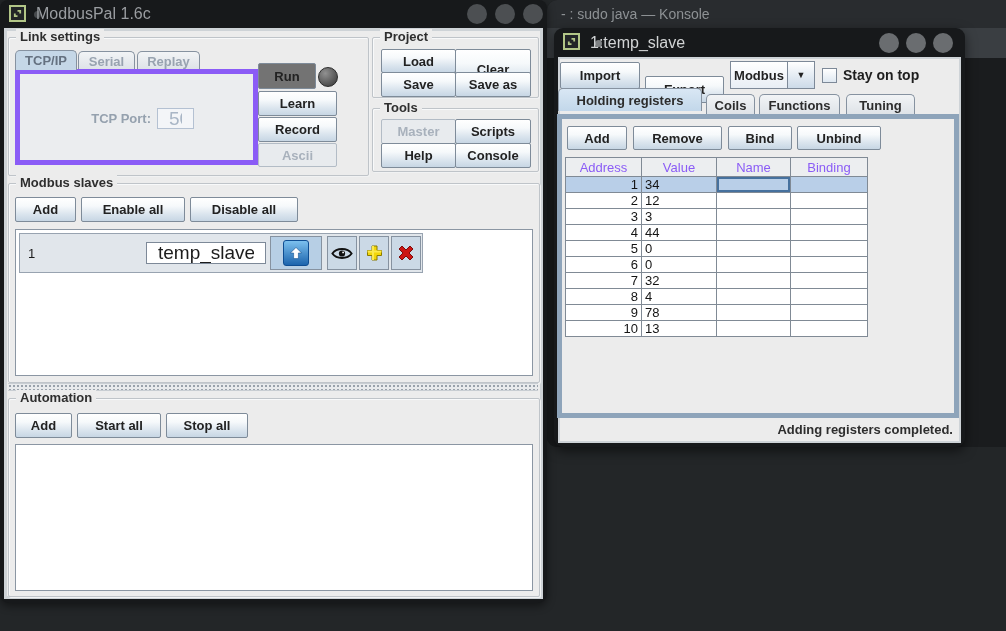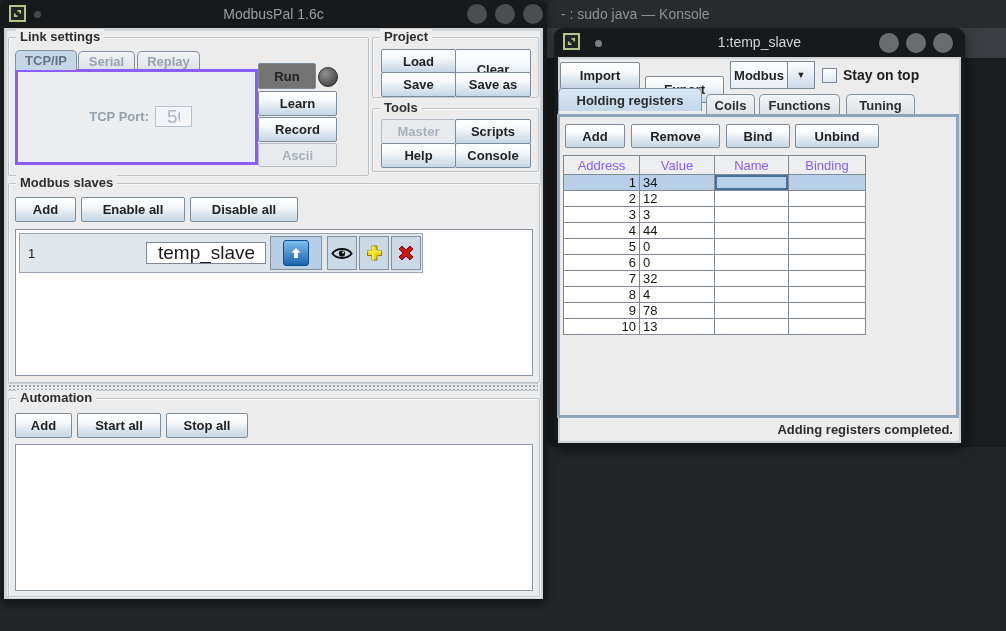--- a/index.html
+++ b/index.html
@@ -10,21 +10,21 @@
   }
   
   .win { position:absolute; background:#17191b; }
   .titlebar { position:absolute; left:0; right:0; top:0; }
   .win-icon {
     position:absolute; left:9px; top:5px; width:13px; height:13px;
     border:2px solid #b2c687; background:#222527;
     display:flex; align-items:center; justify-content:center;
   }
   .title-dot { position:absolute; width:7px; height:7px; border-radius:50%; }
-  .title-text { position:absolute; left:0; right:0; top:0; text-align:center; font-size:14px; }
+  .title-text { position:absolute; left:0; right:0; top:0; font-size:16px;padding-left:36px; }
   .wctl { position:absolute; width:20px; height:20px; border-radius:50%; }
   .content { position:absolute; background:#ececec; box-sizing:border-box; }
 
   
   .jgroup { position:absolute; border:1px solid #bfc4c9; border-radius:2px;
             box-shadow:inset 1px 1px 0 #f8f9fa, 1px 1px 0 #f1f2f3; }
   .glabel { position:absolute; top:-9px; left:7px; padding:0 4px; background:#ececec;
             font-weight:bold; font-size:13px; color:#2e2e2e; white-space:nowrap; line-height:15px; }
   .jbtn { position:absolute; display:flex; align-items:center; justify-content:center;
           box-sizing:border-box; border:1px solid #7e8b99; border-radius:2px;
@@ -32,21 +32,21 @@
           font-weight:bold; font-size:13px; color:#222; cursor:default; white-space:nowrap; }
   .jbtn.toggled { background:#737373; }
   .jbtn.disabled { background:#e8ebee; border-color:#b3bcc6; color:#a8b1bc; }
   .jtab { position:absolute; box-sizing:border-box; display:flex; align-items:center; justify-content:center;
           font-weight:bold; font-size:13px; color:#2c2c2c;
           border:1px solid #8692a0; border-bottom:none; border-radius:5px 5px 0 0;
           background:linear-gradient(#f2f4f6,#dde2e7); z-index:1; white-space:nowrap; }
   .jtab.selected { background:linear-gradient(#d9e7f4,#c2d7ea); z-index:3; }
   .jtab.dim { color:#98a3b0; }
   .jtab.dim.selected { color:#657180; background:#c5d7e7; }
-  .jtabpanel { position:absolute; box-sizing:border-box; border:3px solid #8b5cf6; background:#ebedef; z-index:2; }
+  .jtabpanel { position:absolute; box-sizing:border-box; border:5px solid #8b5cf6; background:#ebedef; z-index:2; }
   .jfield { position:absolute; box-sizing:border-box; border:1px solid #7d8998; background:#fff;
             font-family:"Liberation Sans",sans-serif; font-size:19px; color:#1c1c1c; padding:0 11px; outline:none; }
   .jfield.disabled { border-color:#b4c1d2; background:#f3f5f8; color:#a9b6c6; }
   .dim-label { position:absolute; color:#95a1ae; font-weight:bold; font-size:13px; }
   .led { position:absolute; width:20px; height:20px; border-radius:50%; box-sizing:border-box;
          background:radial-gradient(circle at 35% 30%, #919191, #5e5e5e 55%, #393939 95%);
          border:1px solid #2b2b2b; }
   .white-list { position:absolute; background:#fff; border:1px solid #8b96a3; box-sizing:border-box; }
   .slave-row { position:absolute; background:#e1e6eb; border:1px solid #98a3b0; box-sizing:border-box; }
   .icon-btn { position:absolute; display:flex; align-items:center; justify-content:center;

